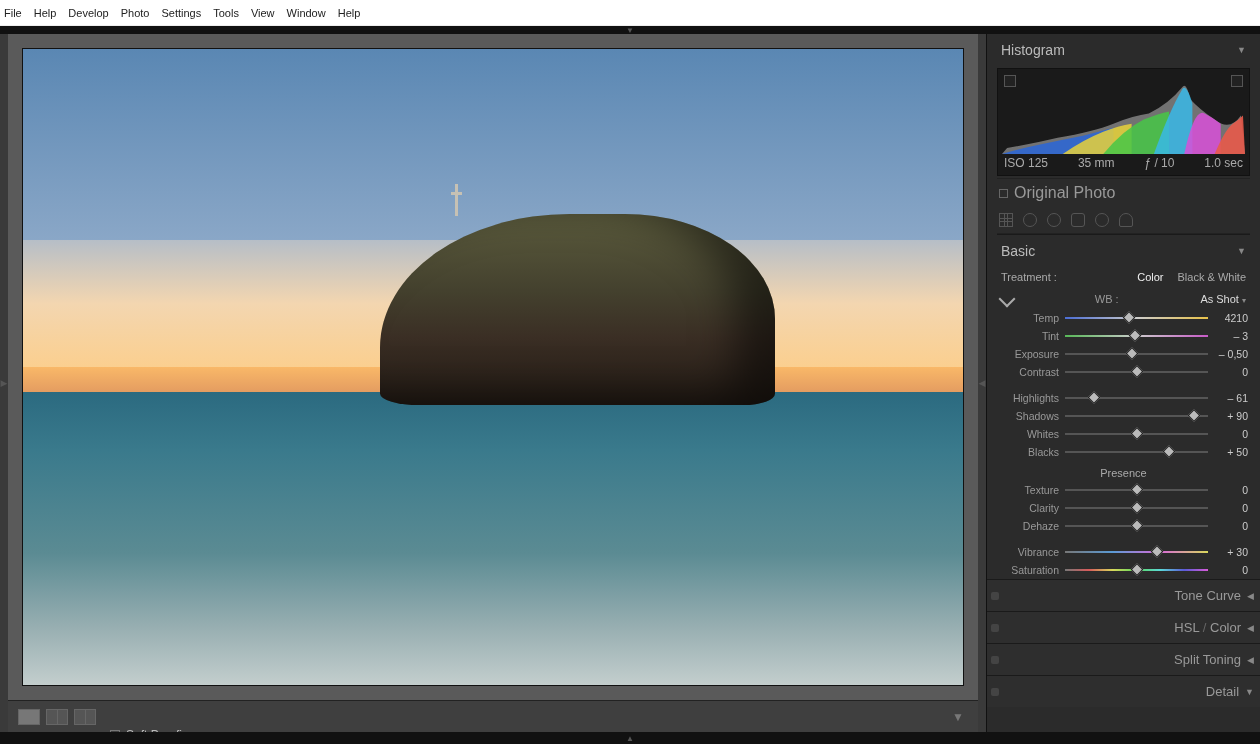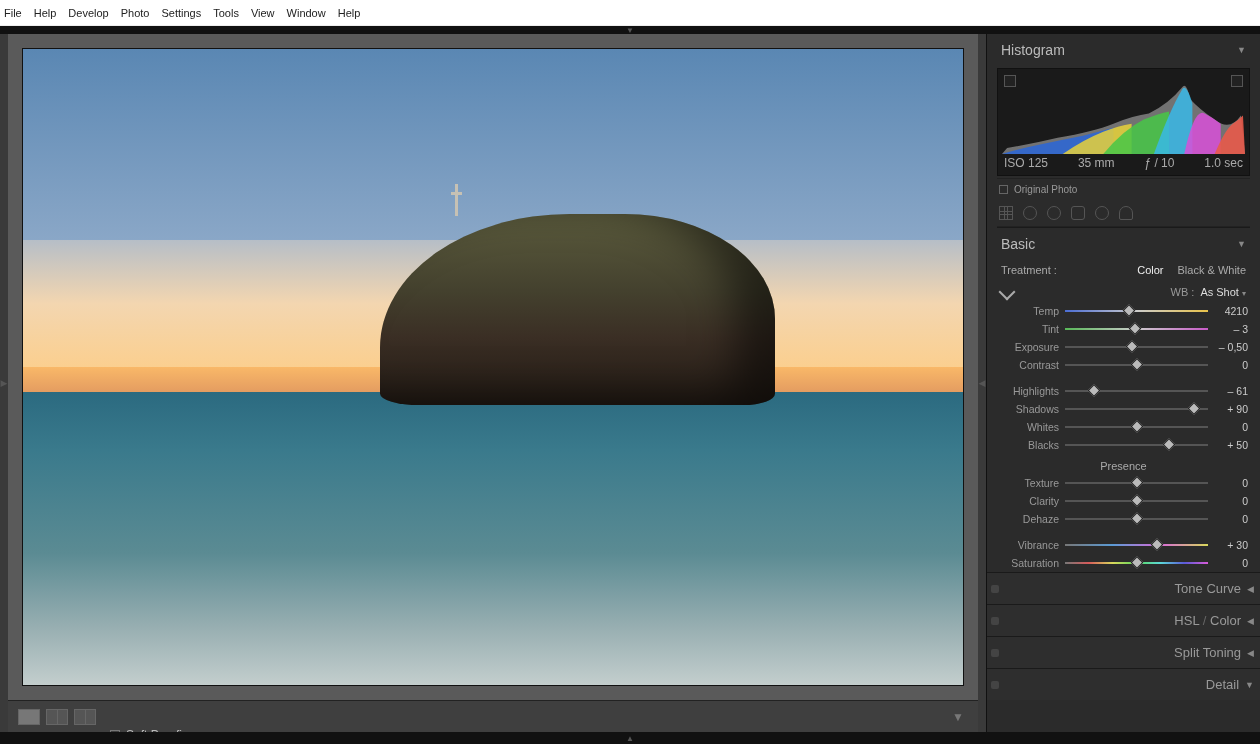--- a/index.html
+++ b/index.html
@@ -33,21 +33,21 @@
   .panel { flex:1; background:#2b2b2b; height:100%; overflow:hidden; font-size:11px; color:#aaa; border-left:1px solid #111; display:flex; flex-direction:column;}
   .panel-inner{padding:0 10px;}
   .phead { text-align:right; font-size:14px; color:#bbb; padding:8px 4px 6px; display:flex; justify-content:space-between; align-items:center; gap:6px;}
   .phead .tri{font-size:9px;color:#888;}
   .histo-box{ background:#1a1a1a; border:1px solid #111; padding:4px 4px 2px; margin:4px 0 2px;}
   .histo { height:80px; position:relative; background:#1a1a1a;}
   .clip { position:absolute; top:2px; width:12px; height:12px; border:1px solid #555; background:#222;}
   .clip.l{left:2px;} .clip.r{right:2px;}
   .histo svg{position:absolute;inset:0;}
   .meta-row{display:flex; justify-content:space-between; font-size:12px; color:#aaa; padding:3px 2px 3px;}
-  .subrow { display:flex; align-items:center; gap:6px; font-size:10px; color:#999; padding:5px 2px; border-top:1px solid #222;}
+  .subrow { display:flex; align-items:center; gap:6px; font-size:16px; color:#999; padding:5px 2px; border-top:1px solid #222;}
   .subrow .sq{width:9px;height:9px;border:1px solid #666;}
   .toolstrip{display:flex;align-items:center;gap:10px;padding:6px 2px;border-bottom:1px solid #222;}
   .toolstrip .tool{width:14px;height:14px;border:1px solid #555;border-radius:3px;}
   .toolstrip .tool.circ{border-radius:50%;}
   .toolstrip .tool.grid{border-radius:0;background:
     linear-gradient(#555,#555) 0 33%/100% 1px no-repeat,
     linear-gradient(#555,#555) 0 66%/100% 1px no-repeat,
     linear-gradient(#555,#555) 33% 0/1px 100% no-repeat,
     linear-gradient(#555,#555) 66% 0/1px 100% no-repeat;}
   .section{border-top:1px solid #1a1a1a;}
@@ -66,21 +66,21 @@
   .thumb{position:absolute;top:0;width:9px;height:9px;background:#bbb;border:1px solid #222;transform:translateX(-50%) rotate(45deg);}
   .subhead{display:flex;justify-content:space-between;align-items:center;color:#aaa;padding:6px 4px 2px;font-size:11px;}
   .subhead .auto{color:#ccc;}
   .profile-row{display:flex;justify-content:space-between;align-items:center;padding:6px 4px;}
   .profile-row .picker{color:#ddd;}
   .gridicon{width:12px;height:12px;display:grid;grid-template-columns:1fr 1fr;grid-template-rows:1fr 1fr;gap:1px;}
   .gridicon div{background:#666;}
   .wb-row{display:flex;align-items:center;padding:4px 4px;gap:6px;}
   .eyedrop{width:12px;height:12px;position:relative;}
   .eyedrop::before{content:"";position:absolute;inset:0;border-left:2px solid #aaa;border-bottom:2px solid #aaa;transform:rotate(-45deg);} 
-  .wb-row .spacer{flex:1;text-align:right;color:#999;}
+  .wb-row .spacer{flex:1;text-align:center;color:#999;}
   .wb-row .pick{color:#ddd;}
   .collapsed{display:flex;justify-content:flex-end;align-items:center;gap:6px;padding:8px 6px;border-top:1px solid #1a1a1a;background:#2e2e2e;font-size:13px;}
   .collapsed .dot{position:absolute;left:4px;width:8px;height:8px;background:#444;border-radius:2px;}
   .collapsed{position:relative;}
   .collapsed .lbl{color:#999;}
   .collapsed .lbl .sep{color:#666;}
   .tri-l{font-size:9px;color:#888;}
   .botstrip{height:12px;background:#111;position:relative;}
   .side-arrow{width:8px;background:#3a3a3a;display:flex;align-items:center;justify-content:center;color:#555;font-size:9px;}
 </style>

